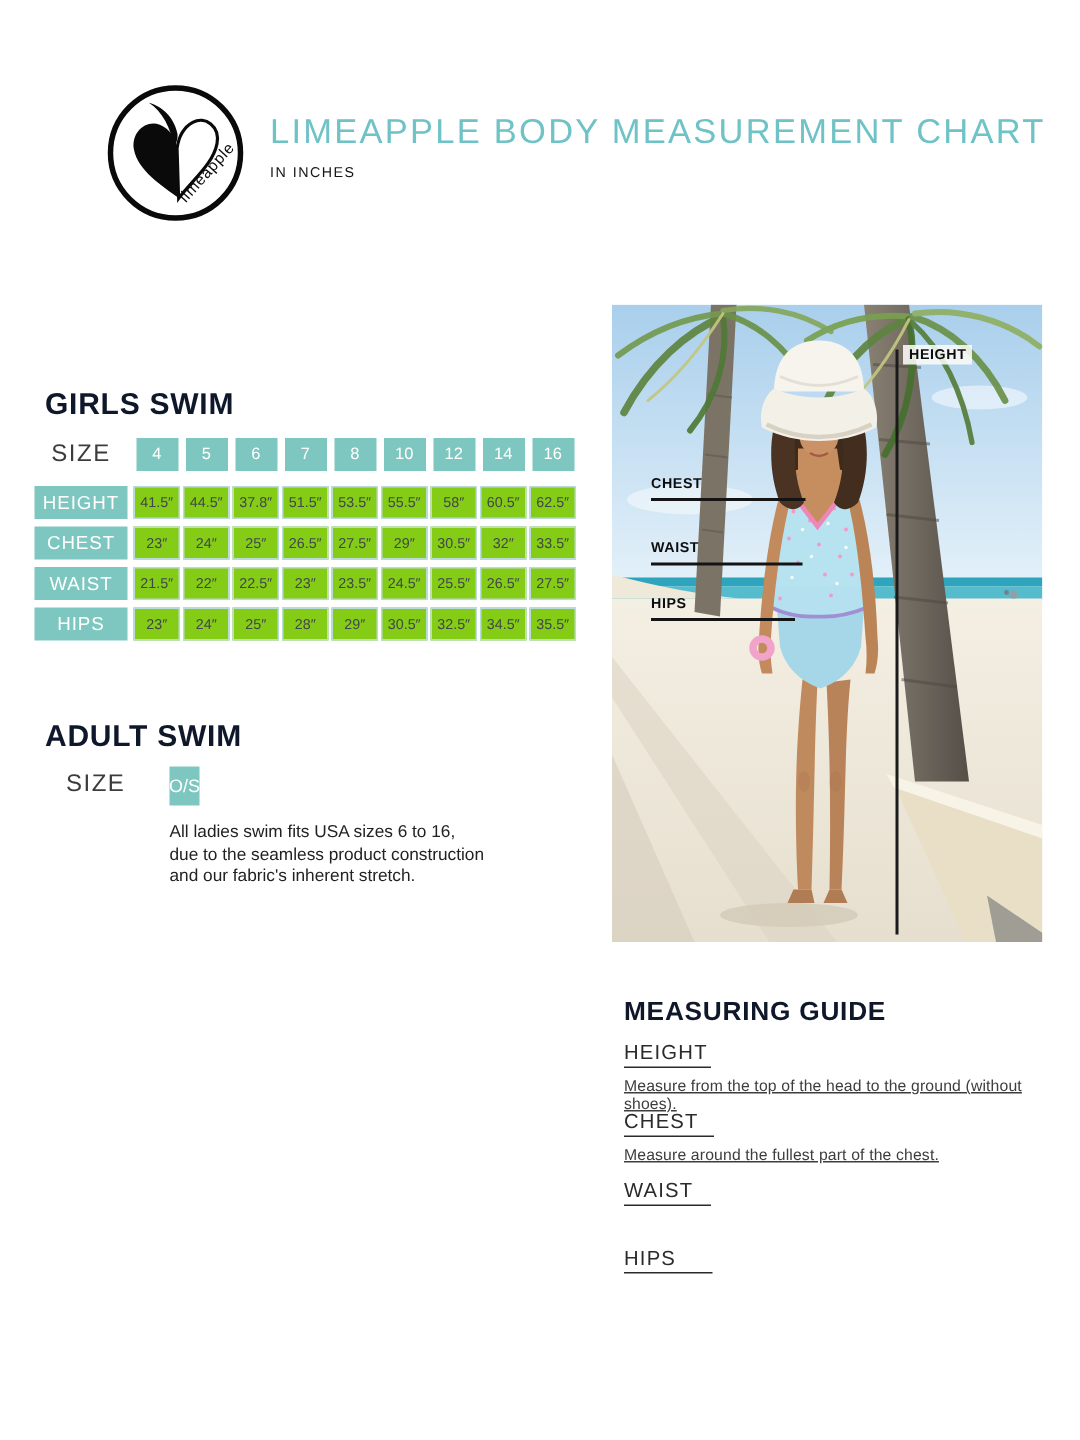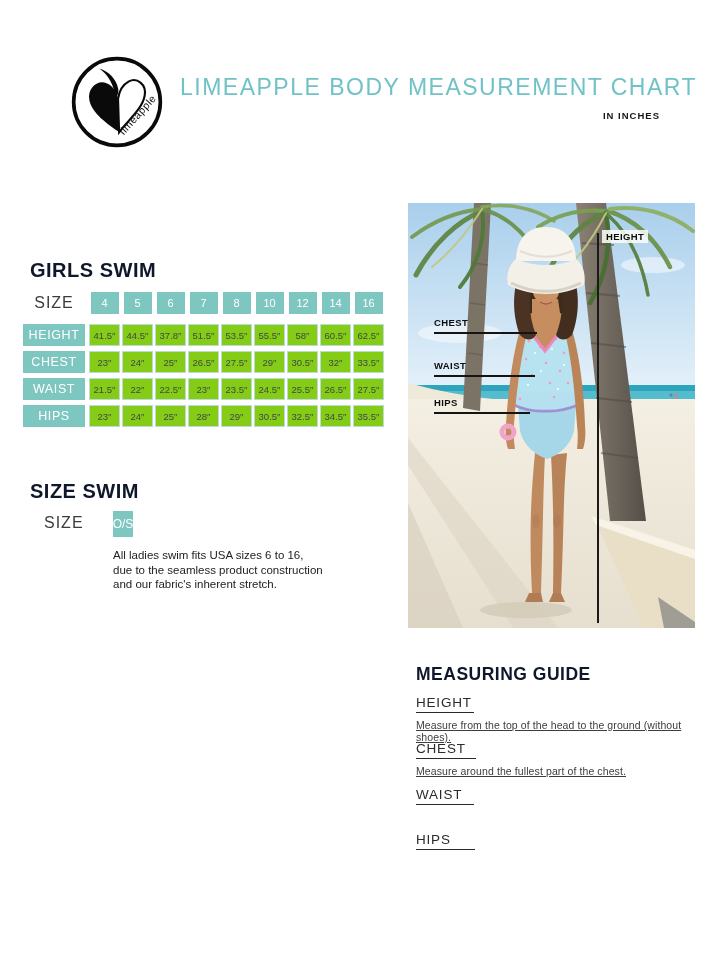--- a/index.html
+++ b/index.html
@@ -2,23 +2,23 @@
 <html><head>
 <meta charset="utf-8">
 <style>
   * { margin:0; padding:0; box-sizing:border-box; }
   html,body { background:#ffffff; }
   body { font-family:"Liberation Sans", sans-serif; }
   .page { position:relative; width:720px; height:960px; background:#ffffff; overflow:hidden; }
 
   
   .logo { position:absolute; left:70px; top:55px; width:94px; height:94px; }
-  .title-wrap { position:absolute; left:180px; top:74px; width:480px; text-align:right; }
+  .title-wrap { position:absolute; left:180px; top:74px; width:480px; text-align:left; }
   .main-title { font-size:23px; font-weight:400; letter-spacing:1.5px; color:#6fc2c6; white-space:nowrap; }
-  .sub-title { margin-top:9px; font-size:9.5px; font-weight:700; letter-spacing:1px; color:#161616; }
+  .sub-title { margin-top:9px; font-size:9.5px; font-weight:400; letter-spacing:1px; color:#161616; }
 
   
   .section-title { position:absolute; font-size:20px; font-weight:700; letter-spacing:.5px; color:#0f172a; }
   #girls-title { left:30px; top:259px; }
   .size-table { position:absolute; left:23px; top:292px; }
   .trow { display:flex; align-items:center; margin-bottom:5px; }
   .trow.size-row { margin-bottom:10px; }
   .tlabel-spacer { width:62px; height:22px; margin-right:3px; display:flex; align-items:center; justify-content:center;
                    font-size:16px; font-weight:400; letter-spacing:1px; color:#3c3c3c; }
   .tlabel { width:62px; height:22px; margin-right:3px; background:#7ec7c0; color:#ffffff;
@@ -221,21 +221,21 @@
         </div>
       <div class="col">
           <div class="cell">34.5″</div>
         </div>
       <div class="col">
           <div class="cell">35.5″</div>
         </div>
     </div>
   </div>
 
-  <div class="section-title" id="adult-title">SIZE SWIM</div>
+  <div class="section-title" id="adult-title">ADULT SWIM</div>
   <div class="adult-size-label">SIZE</div>
   <div class="os-box">O/S</div>
   <div class="adult-note">
     <div>All ladies swim fits USA sizes 6 to 16,</div>
     <div>due to the seamless product construction</div>
     <div>and our fabric's inherent stretch.</div>
   </div>
 
   <div class="photo">
     <svg class="scene" viewBox="0 0 287 425" preserveAspectRatio="none">

